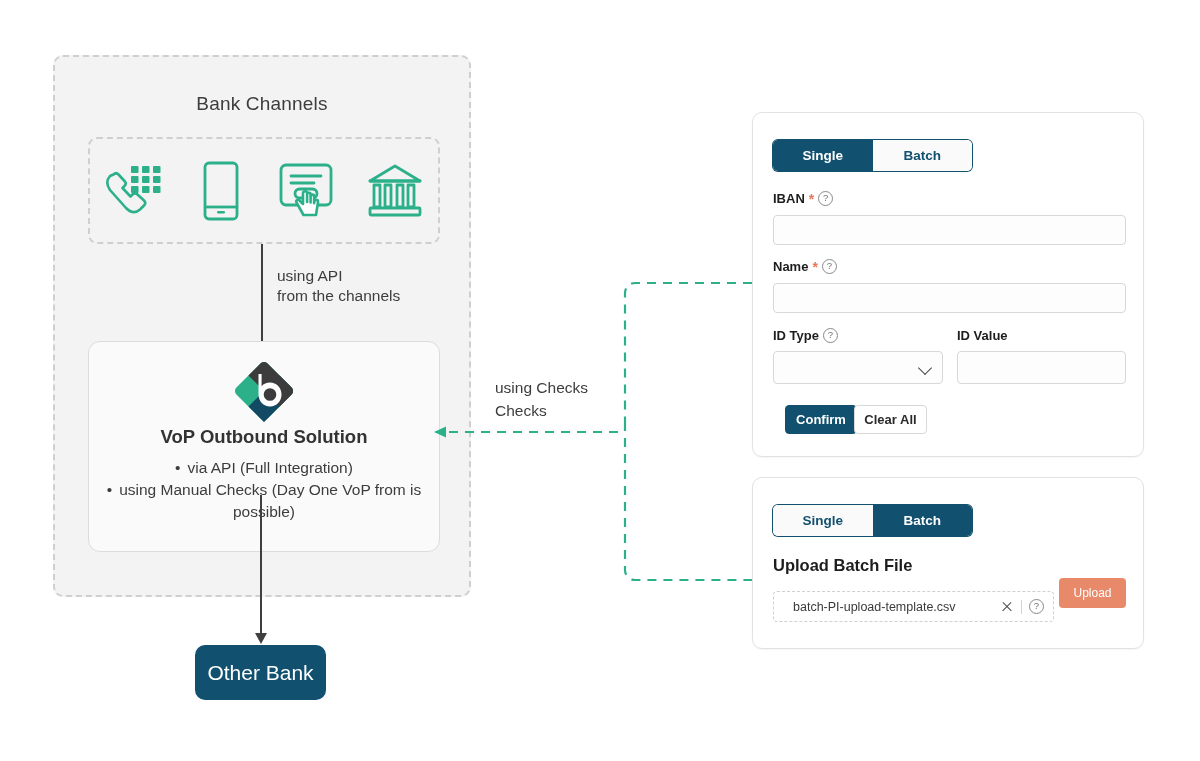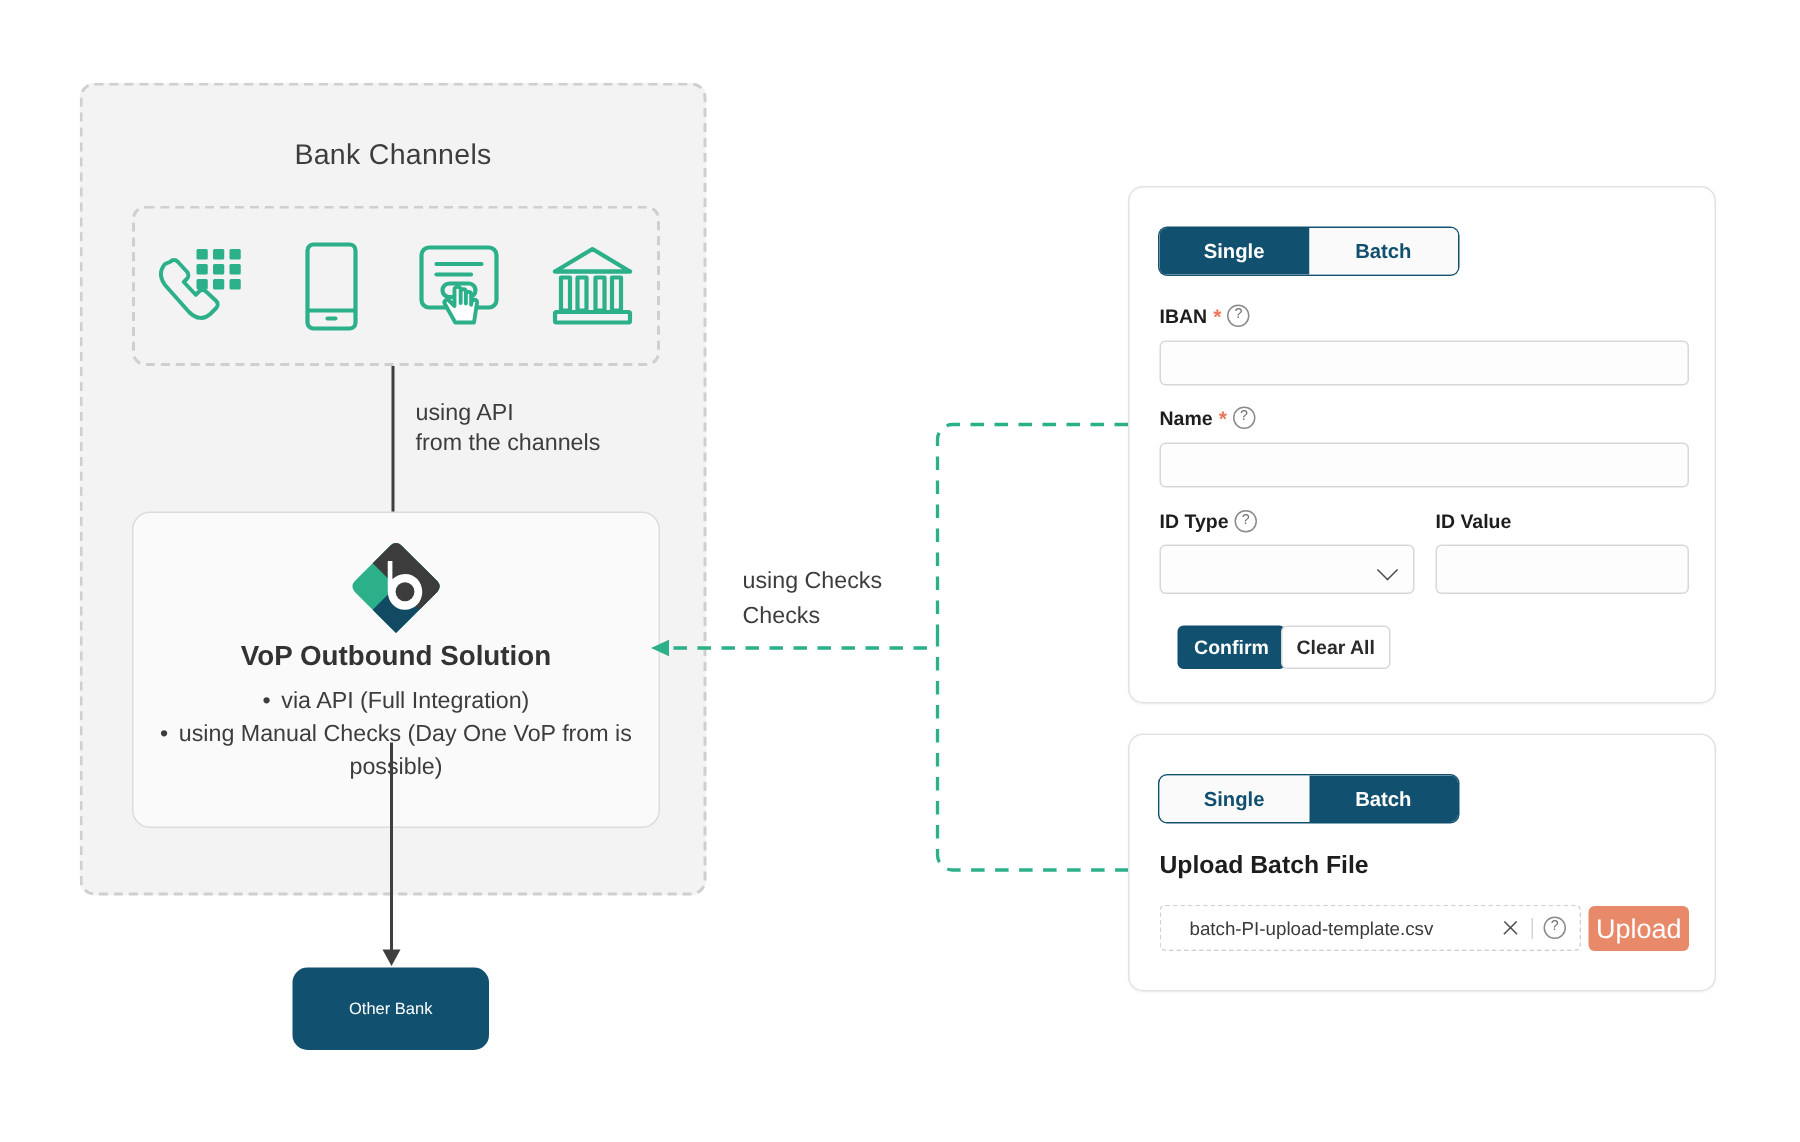--- a/index.html
+++ b/index.html
@@ -163,21 +163,21 @@
 
   .other-bank {
     position: absolute;
     left: 195px;
     top: 645px;
     width: 131px;
     height: 55px;
     background: #11506f;
     border-radius: 10px;
     color: #ffffff;
-    font-size: 11px;
+    font-size: 21px;
     display: flex;
     align-items: center;
     justify-content: center;
   }
 
   
   .manual-conn {
     position: absolute;
     left: 430px;
     top: 275px;
@@ -196,21 +196,20 @@
   }
 
   
   .panel {
     position: absolute;
     background: #ffffff;
     border: 1px solid #e2e2e2;
     border-radius: 10px;
     box-sizing: border-box;
     box-shadow: 0 1px 2px rgba(0,0,0,.04);
-    margin-top: 12px;
   }
   .panel-single {
     left: 752px;
     top: 112px;
     width: 392px;
     height: 345px;
   }
   .panel-batch {
     left: 752px;
     top: 477px;
@@ -352,27 +351,27 @@
   .x-icon::before { transform: rotate(45deg); }
   .x-icon::after { transform: rotate(-45deg); }
   .vbar {
     width: 1px; height: 14px;
     background: #d5d5d5;
     margin-right: 7px;
   }
   .btn-upload {
     position: absolute;
     left: 306px;
-    top: 114px;
+    top: 100px;
     width: 67px;
     height: 30px;
     background: #e8896a;
     color: #ffffff;
     border-radius: 4px;
-    font-size: 18px;
+    font-size: 12px;
     display: flex;
     align-items: center;
     justify-content: center;
     cursor: pointer;
   }
 </style>
 </head>
 <body>
 
 <div class="stage">

